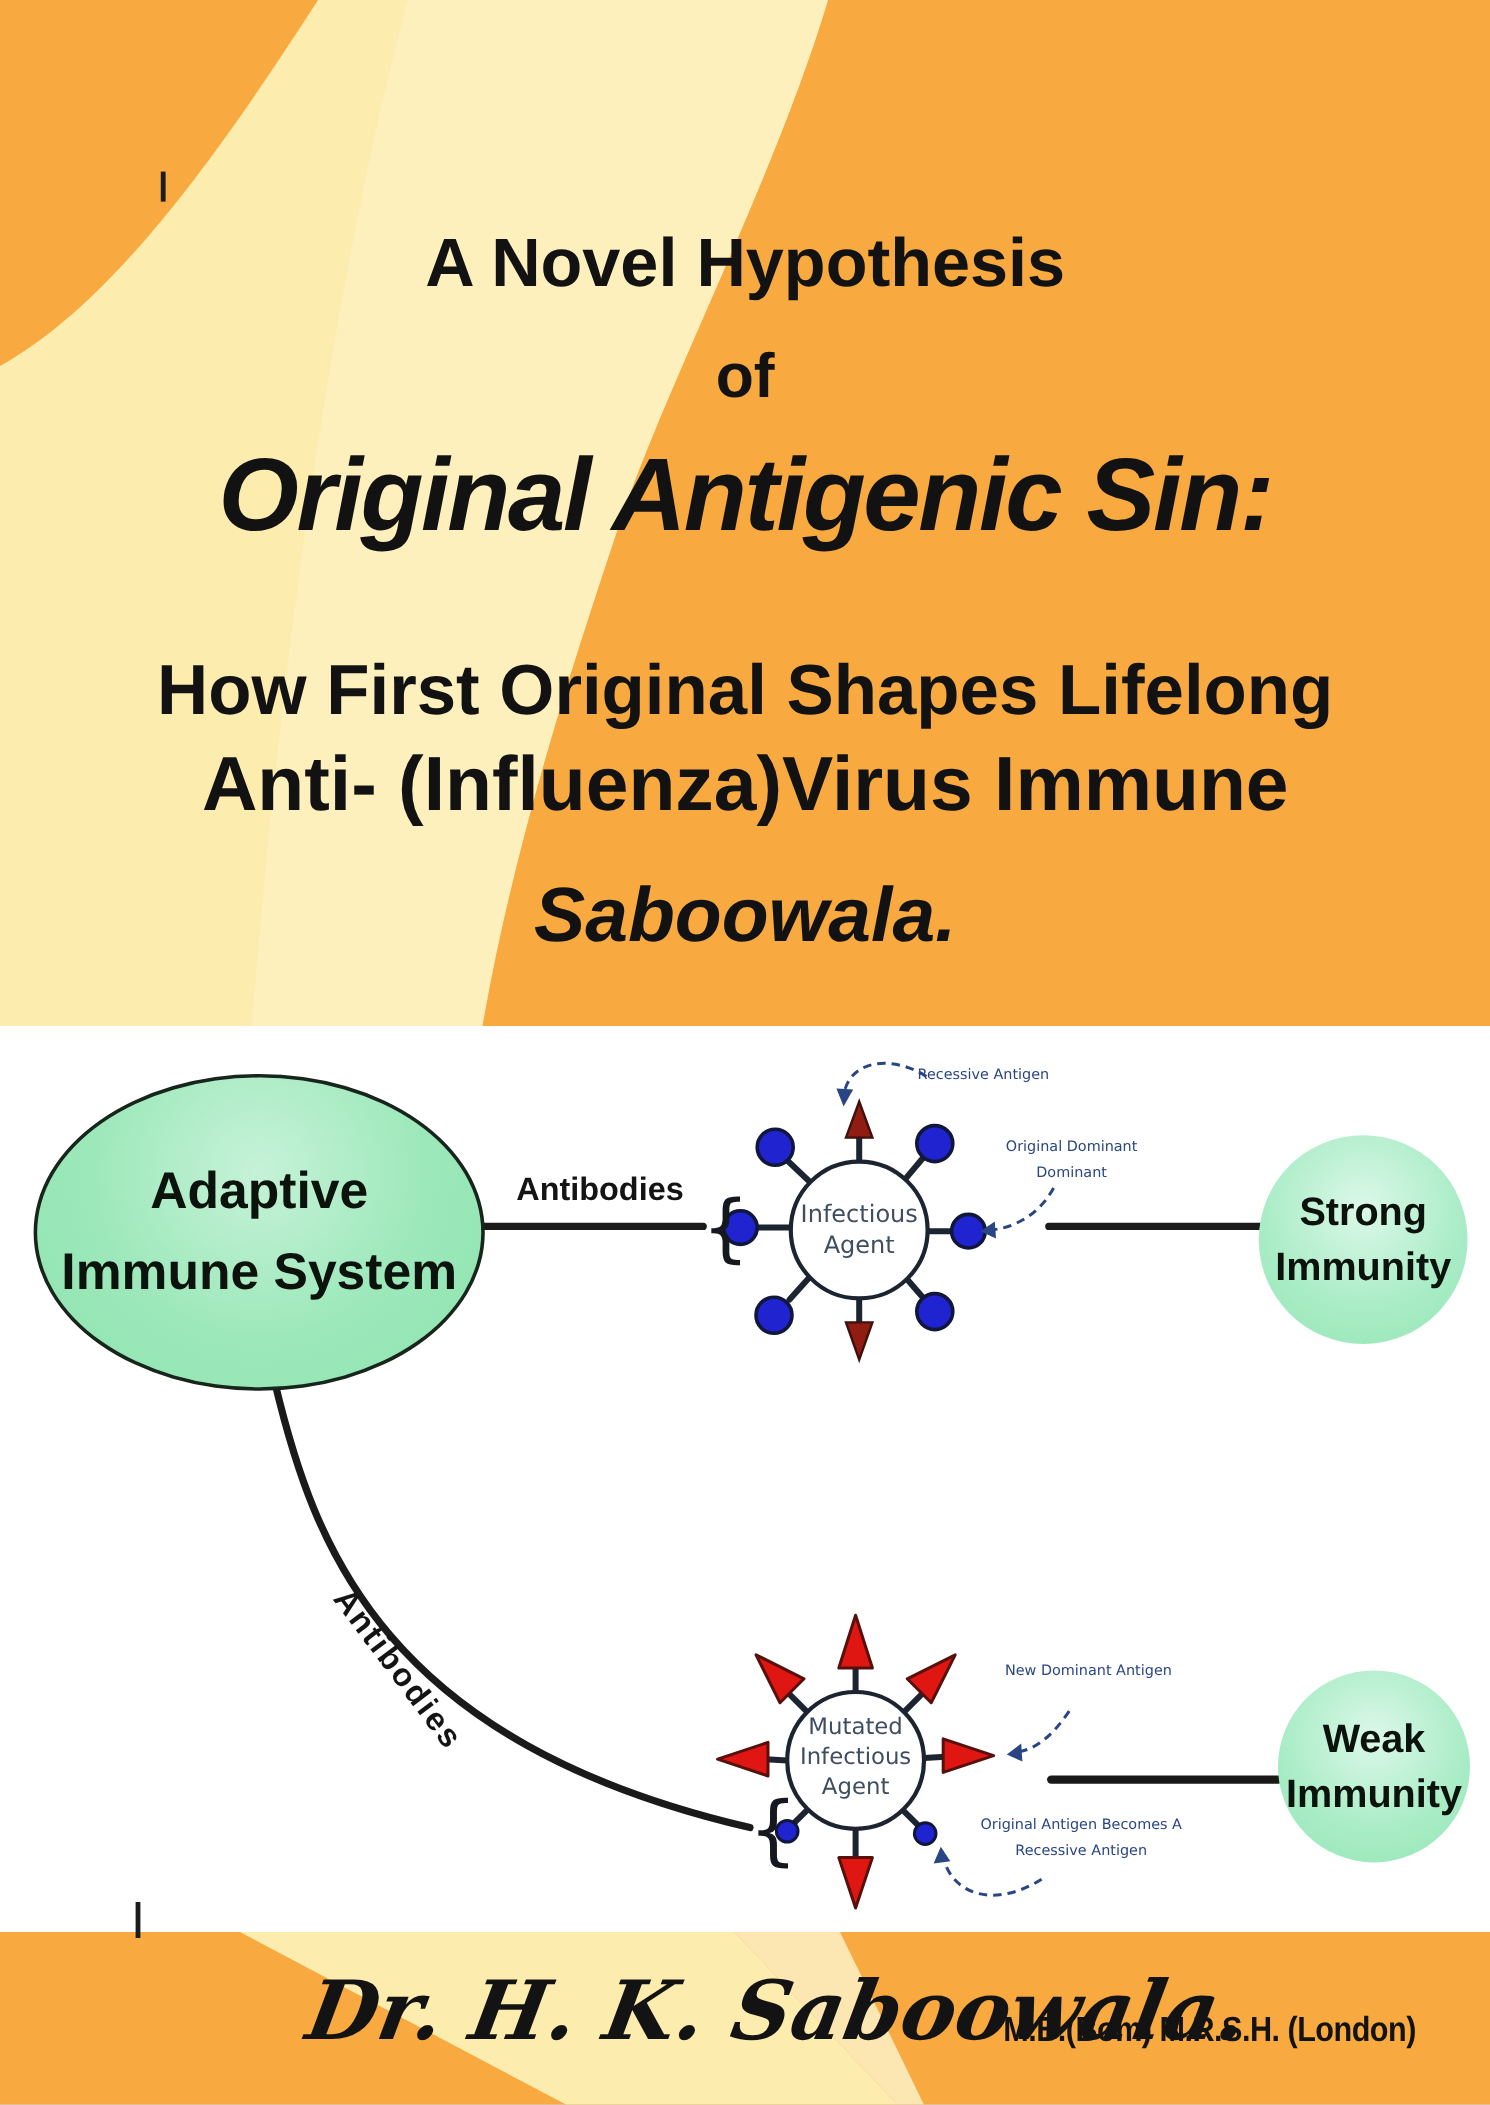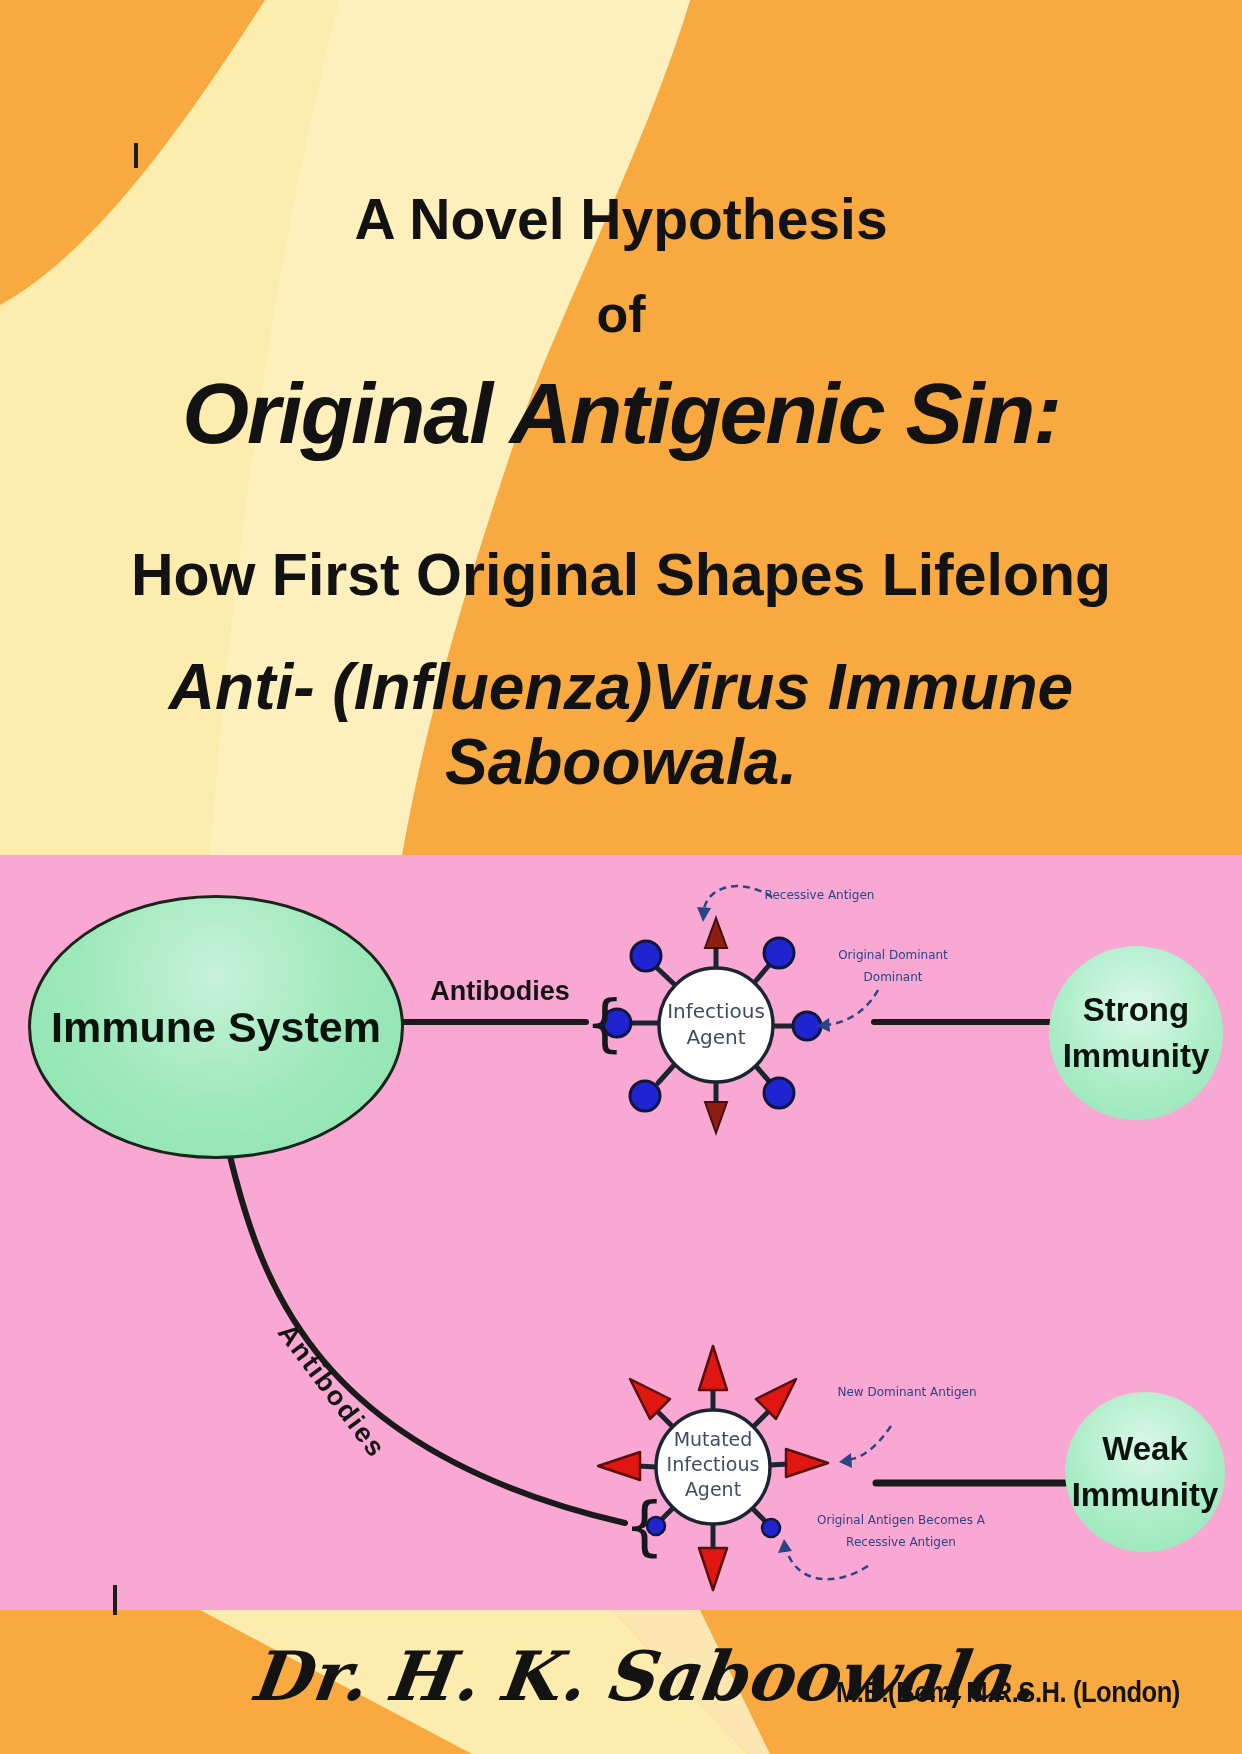--- a/index.html
+++ b/index.html
@@ -1,33 +1,33 @@
 <!DOCTYPE html>
 <html><head>
 <meta charset="utf-8">
 <style>
   html,body{margin:0;padding:0;background:#888;}
   #cover{
     position:relative;width:1242px;height:1754px;margin:0 auto;
-    background:#f9a8d4;overflow:hidden;
+    background:#ffffff;overflow:hidden;
     font-family:"Liberation Sans", sans-serif;
   }
   .abs{position:absolute;}
   svg{display:block;}
   
   .title-line{
     position:absolute;left:0;right:0;text-align:center;
     color:#121212;font-weight:800;line-height:1.05;
     letter-spacing:0px;
   }
   #t1{top:190px;font-size:57px;}
   #t2{top:287px;font-size:52px;}
   #t3{top:368px;font-size:86px;font-style:italic;letter-spacing:-2px;}
   #t4{top:545px;font-size:59px;}
-  #t5{top:654px;font-size:64px;font-style:italic;}
+  #t5{top:620px;font-size:64px;}
   #t6{top:729px;font-size:64px;font-style:italic;}
   
   .greennode{
     position:absolute;border-radius:50%;
     display:flex;flex-direction:column;justify-content:center;align-items:center;
     text-align:center;color:#0b130c;font-weight:800;
   }
   #adaptive{
     left:28px;top:895px;width:370px;height:258px;
     background:radial-gradient(circle at 50% 30%, #c6f2d8 0%, #9ce8ba 55%, #8fe3ae 100%);
@@ -175,20 +175,21 @@
   </svg>
 
   <div class="title-line" id="t1">A Novel Hypothesis</div>
   <div class="title-line" id="t2">of</div>
   <div class="title-line" id="t3">Original Antigenic Sin:</div>
   <div class="title-line" id="t4">How First Original Shapes Lifelong</div>
   <div class="title-line" id="t5">Anti- (Influenza)Virus Immune</div>
   <div class="title-line" id="t6">Saboowala.</div>
 
   <div class="greennode" id="adaptive">
+    <span>Adaptive</span>
     <span>Immune System</span>
   </div>
   <div class="greennode" id="strong">
     <span>Strong</span>
     <span>Immunity</span>
   </div>
   <div class="greennode" id="weak">
     <span>Weak</span>
     <span>Immunity</span>
   </div>

